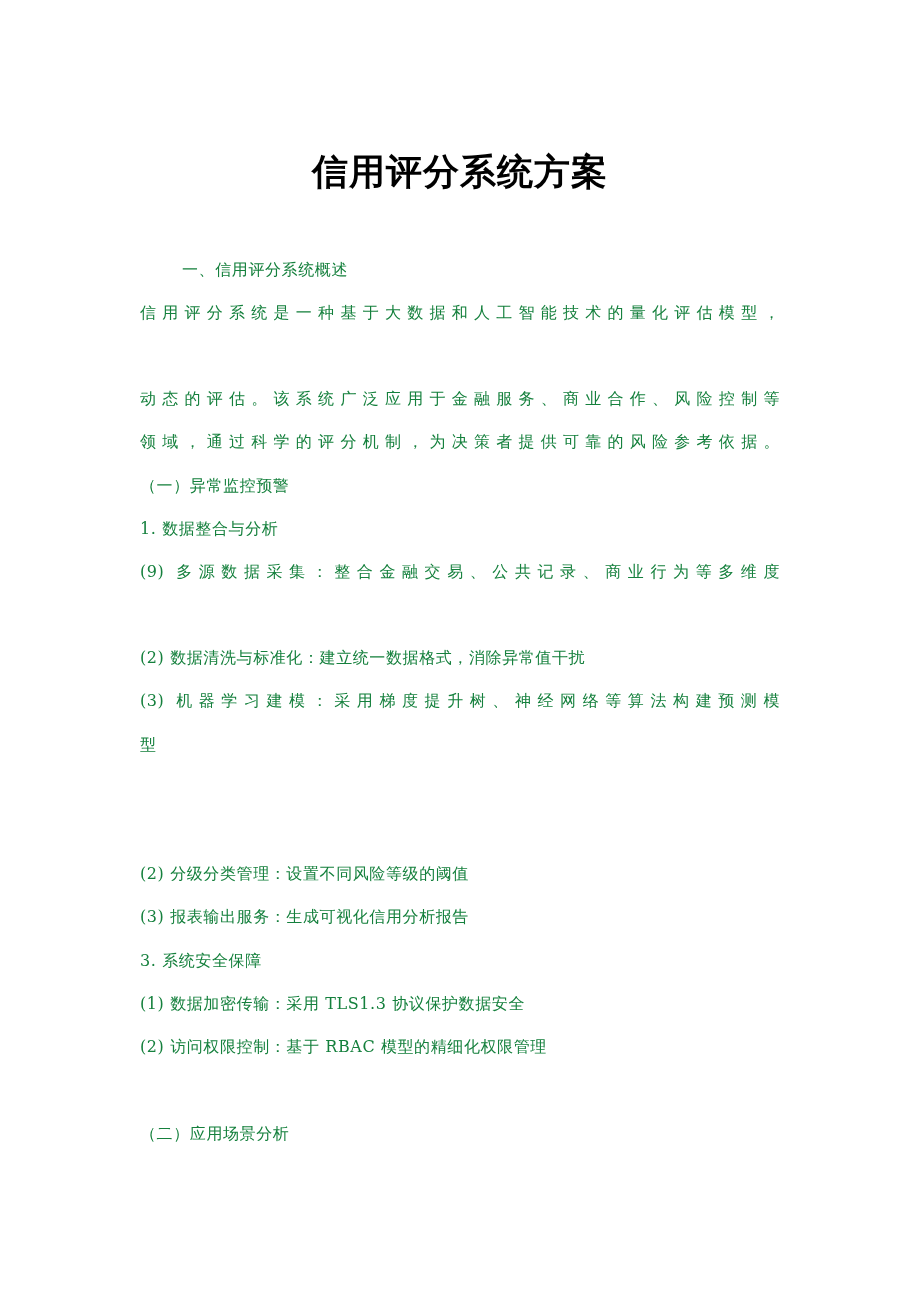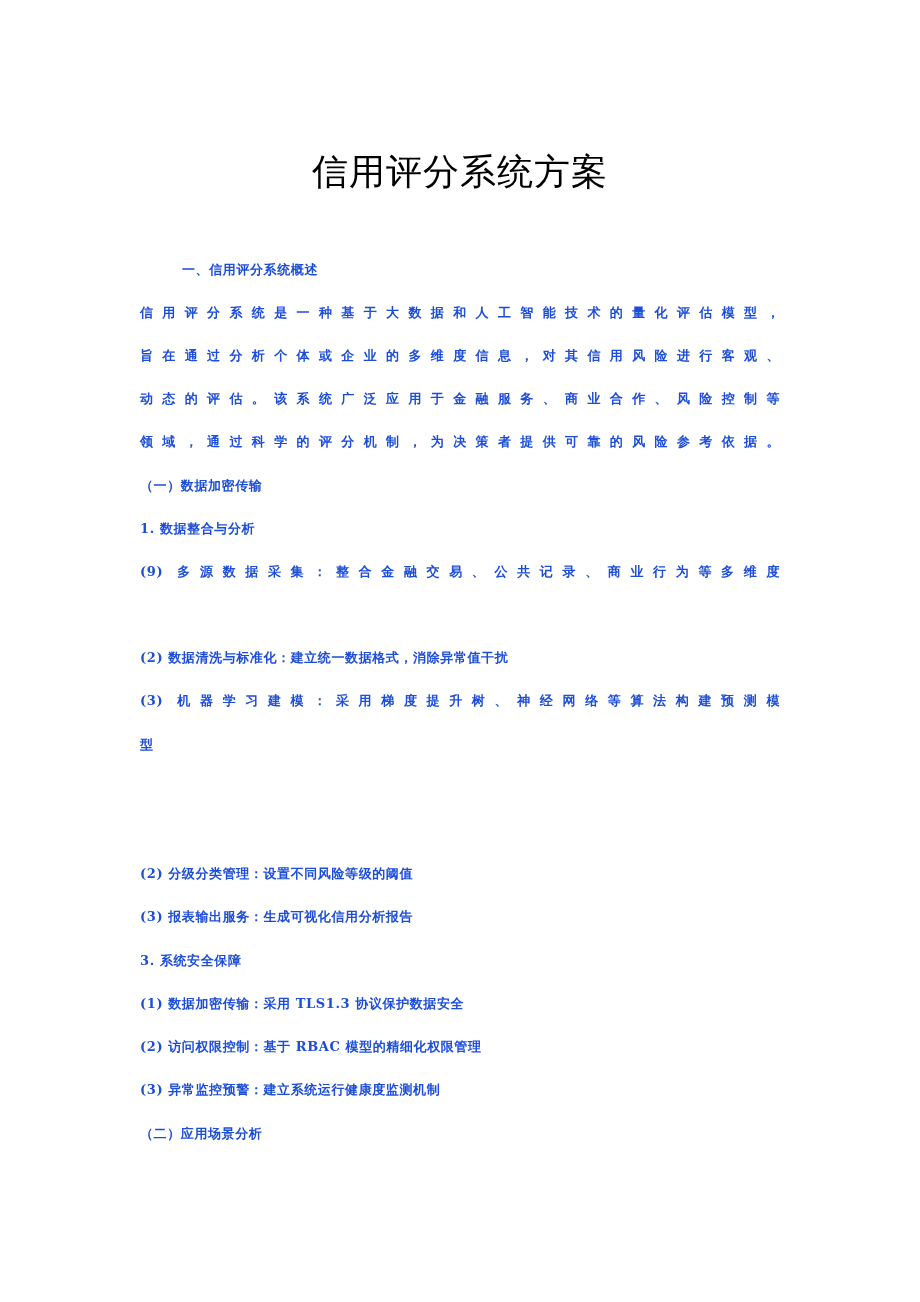--- a/index.html
+++ b/index.html
@@ -1,49 +1,47 @@
 <!DOCTYPE html>
 <html><head>
 <meta charset="utf-8">
 <style>
   html, body { margin: 0; padding: 0; background: #ffffff; }
   body { width: 920px; height: 1302px; position: relative; overflow: hidden;
          font-family: "DejaVu Serif", "Liberation Serif", serif; color: #111; }
   .page { position: absolute; left: 0; top: 0; width: 920px; height: 1302px; background: #fff; }
   .title { position: absolute; top: 148px; left: 0; width: 920px; text-align: center;
            font-family: "DejaVu Sans", "Liberation Sans", sans-serif;
-           font-size: 36px; font-weight: normal; letter-spacing: 1px; color: #000; }
-  .line { position: absolute; left: 140px; width: 640px; font-size: 13px; line-height: 24px;
-          white-space: nowrap; letter-spacing: 0.6px; color: #1d4ed8; font-weight: bold; }
+           font-size: 36px; font-weight: bold; letter-spacing: 1px; color: #000; }
+  .line { position: absolute; left: 140px; width: 640px; font-size: 16px; line-height: 24px;
+          white-space: nowrap; letter-spacing: 0.6px; color: #15803d; }
   .indent { left: 182px; }
   .justify { text-align: justify; text-align-last: justify; }
 </style>
 </head>
 <body>
 
 <div class="page">
   <div class="title">信用评分系统方案</div>
 
   <div class="line indent" style="top:258px">一、信用评分系统概述</div>
 
   <div class="line justify" style="top:301px">信用评分系统是一种基于大数据和人工智能技术的量化评估模型，</div>
-  <div class="line justify" style="top:344px">旨在通过分析个体或企业的多维度信息，对其信用风险进行客观、</div>
   <div class="line justify" style="top:430px">领域，通过科学的评分机制，为决策者提供可靠的风险参考依据。</div>
   <div class="line justify" style="top:387px">动态的评估。该系统广泛应用于金融服务、商业合作、风险控制等</div>
 
-  <div class="line" style="top:474px">（一）数据加密传输</div>
+  <div class="line" style="top:474px">（一）异常监控预警</div>
 
   <div class="line" style="top:517px">1. 数据整合与分析</div>
   <div class="line justify" style="top:560px">(9) 多源数据采集：整合金融交易、公共记录、商业行为等多维度</div>
   <div class="line" style="top:646px">(2) 数据清洗与标准化：建立统一数据格式，消除异常值干扰</div>
   <div class="line justify" style="top:689px">(3) 机器学习建模：采用梯度提升树、神经网络等算法构建预测模</div>
   <div class="line" style="top:733px">型</div>
 
   <div class="line" style="top:862px">(2) 分级分类管理：设置不同风险等级的阈值</div>
   <div class="line" style="top:905px">(3) 报表输出服务：生成可视化信用分析报告</div>
 
   <div class="line" style="top:949px">3. 系统安全保障</div>
   <div class="line" style="top:992px">(1) 数据加密传输：采用 TLS1.3 协议保护数据安全</div>
   <div class="line" style="top:1035px">(2) 访问权限控制：基于 RBAC 模型的精细化权限管理</div>
-  <div class="line" style="top:1078px">(3) 异常监控预警：建立系统运行健康度监测机制</div>
 
   <div class="line" style="top:1122px">（二）应用场景分析</div>
 </div>
 
 </body></html>

